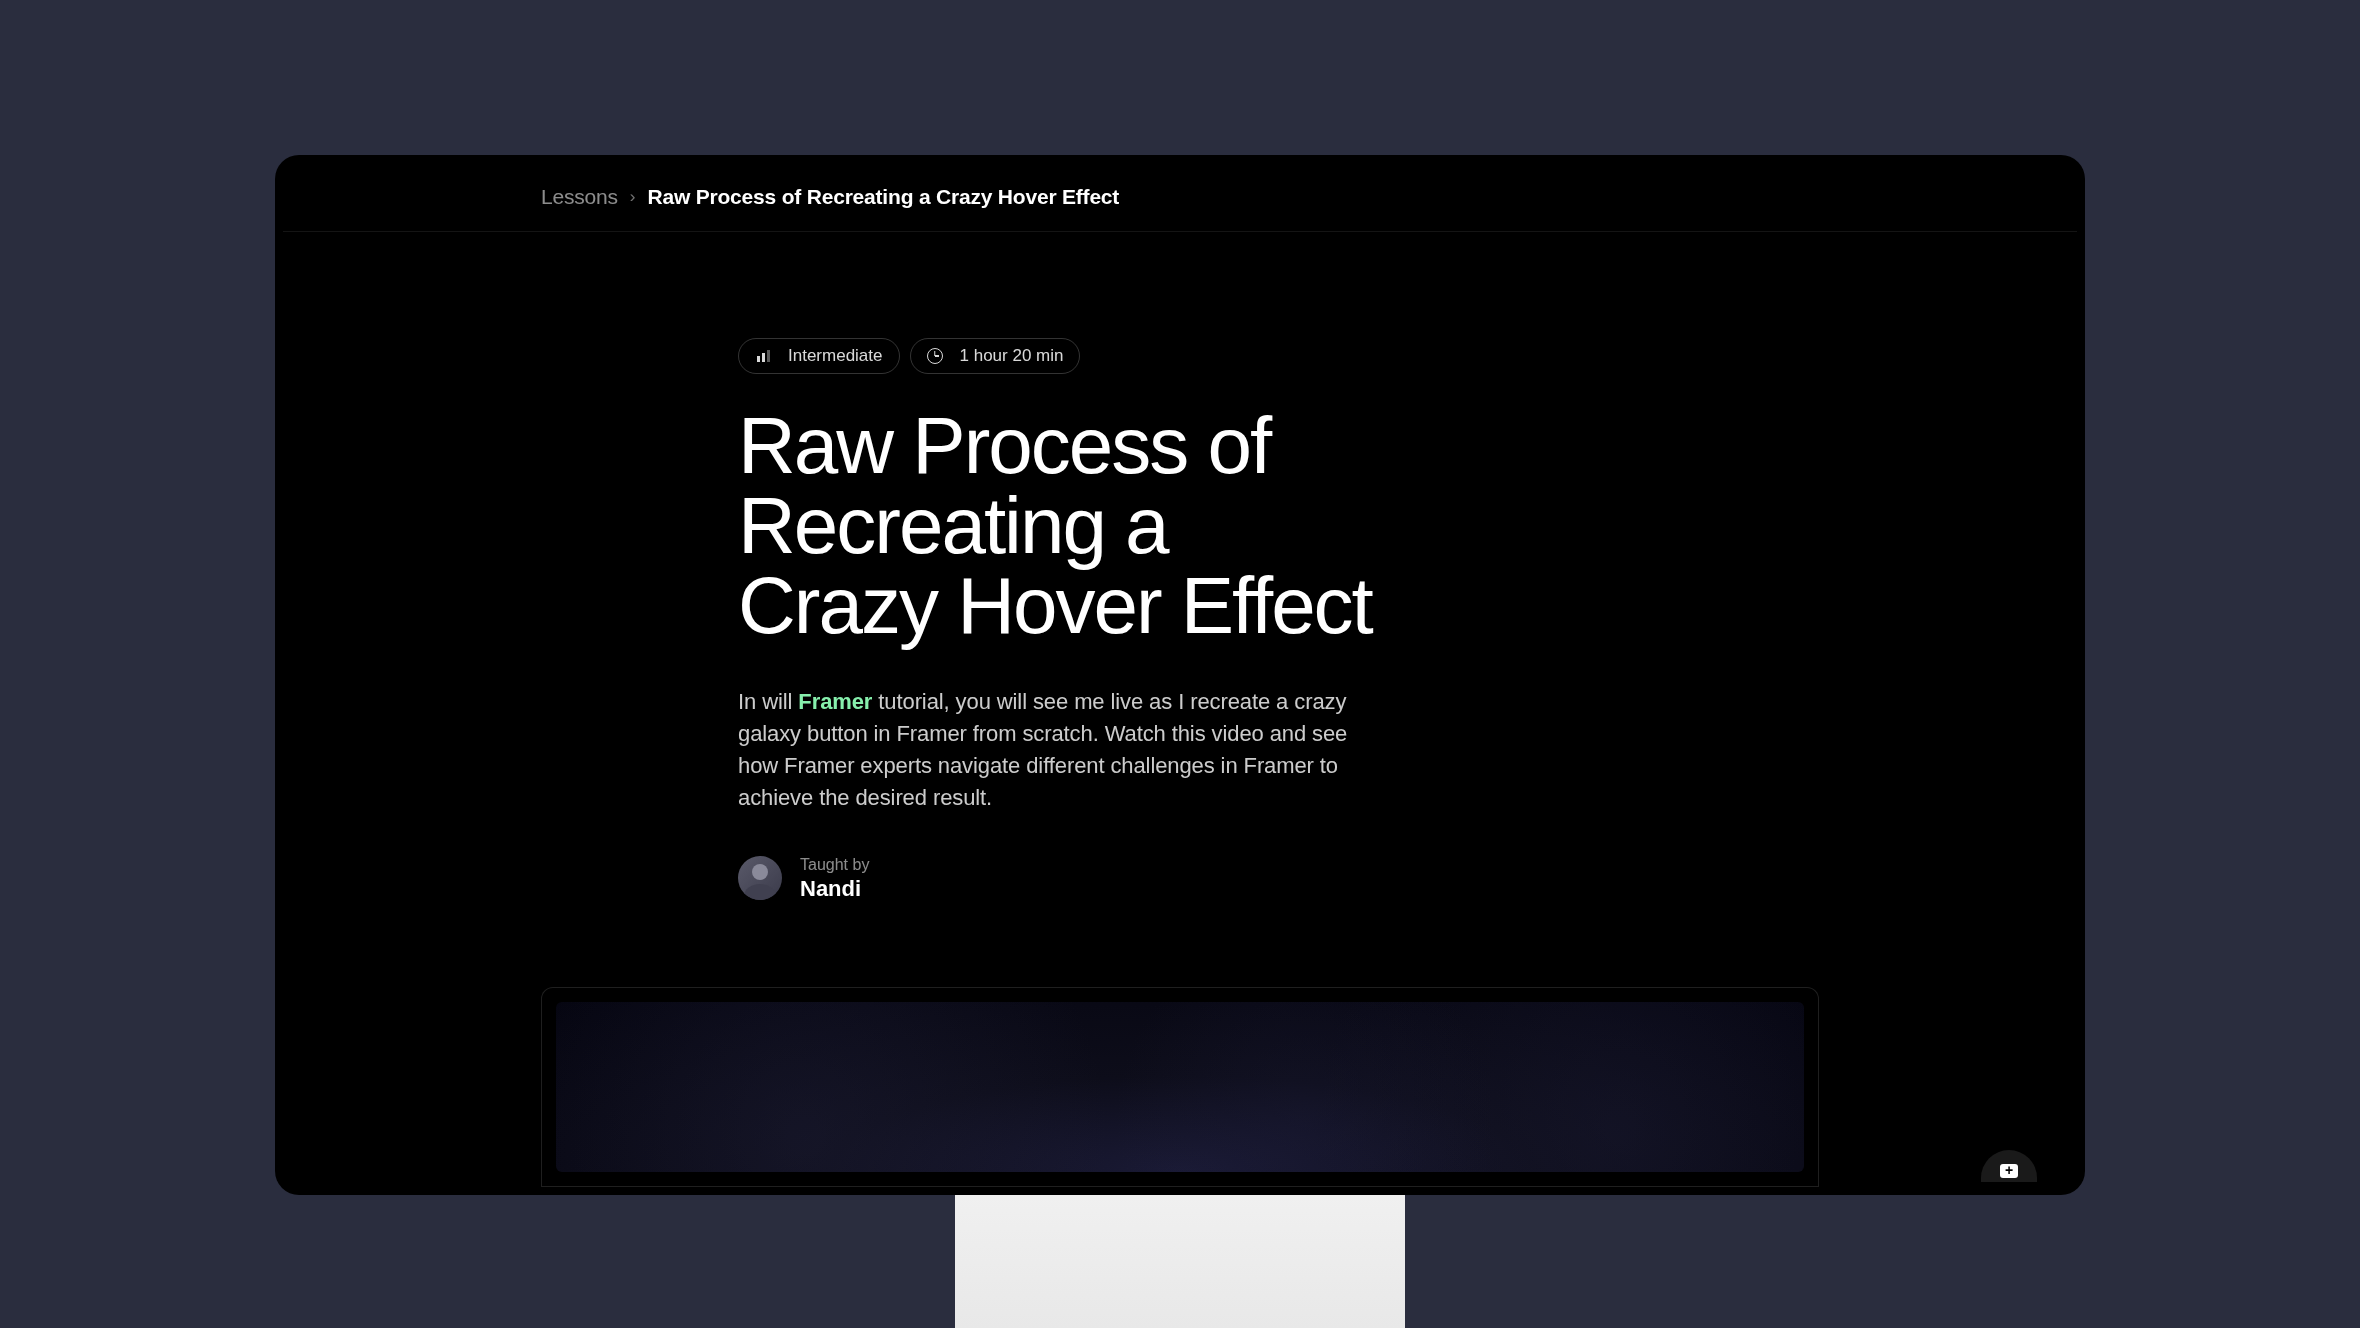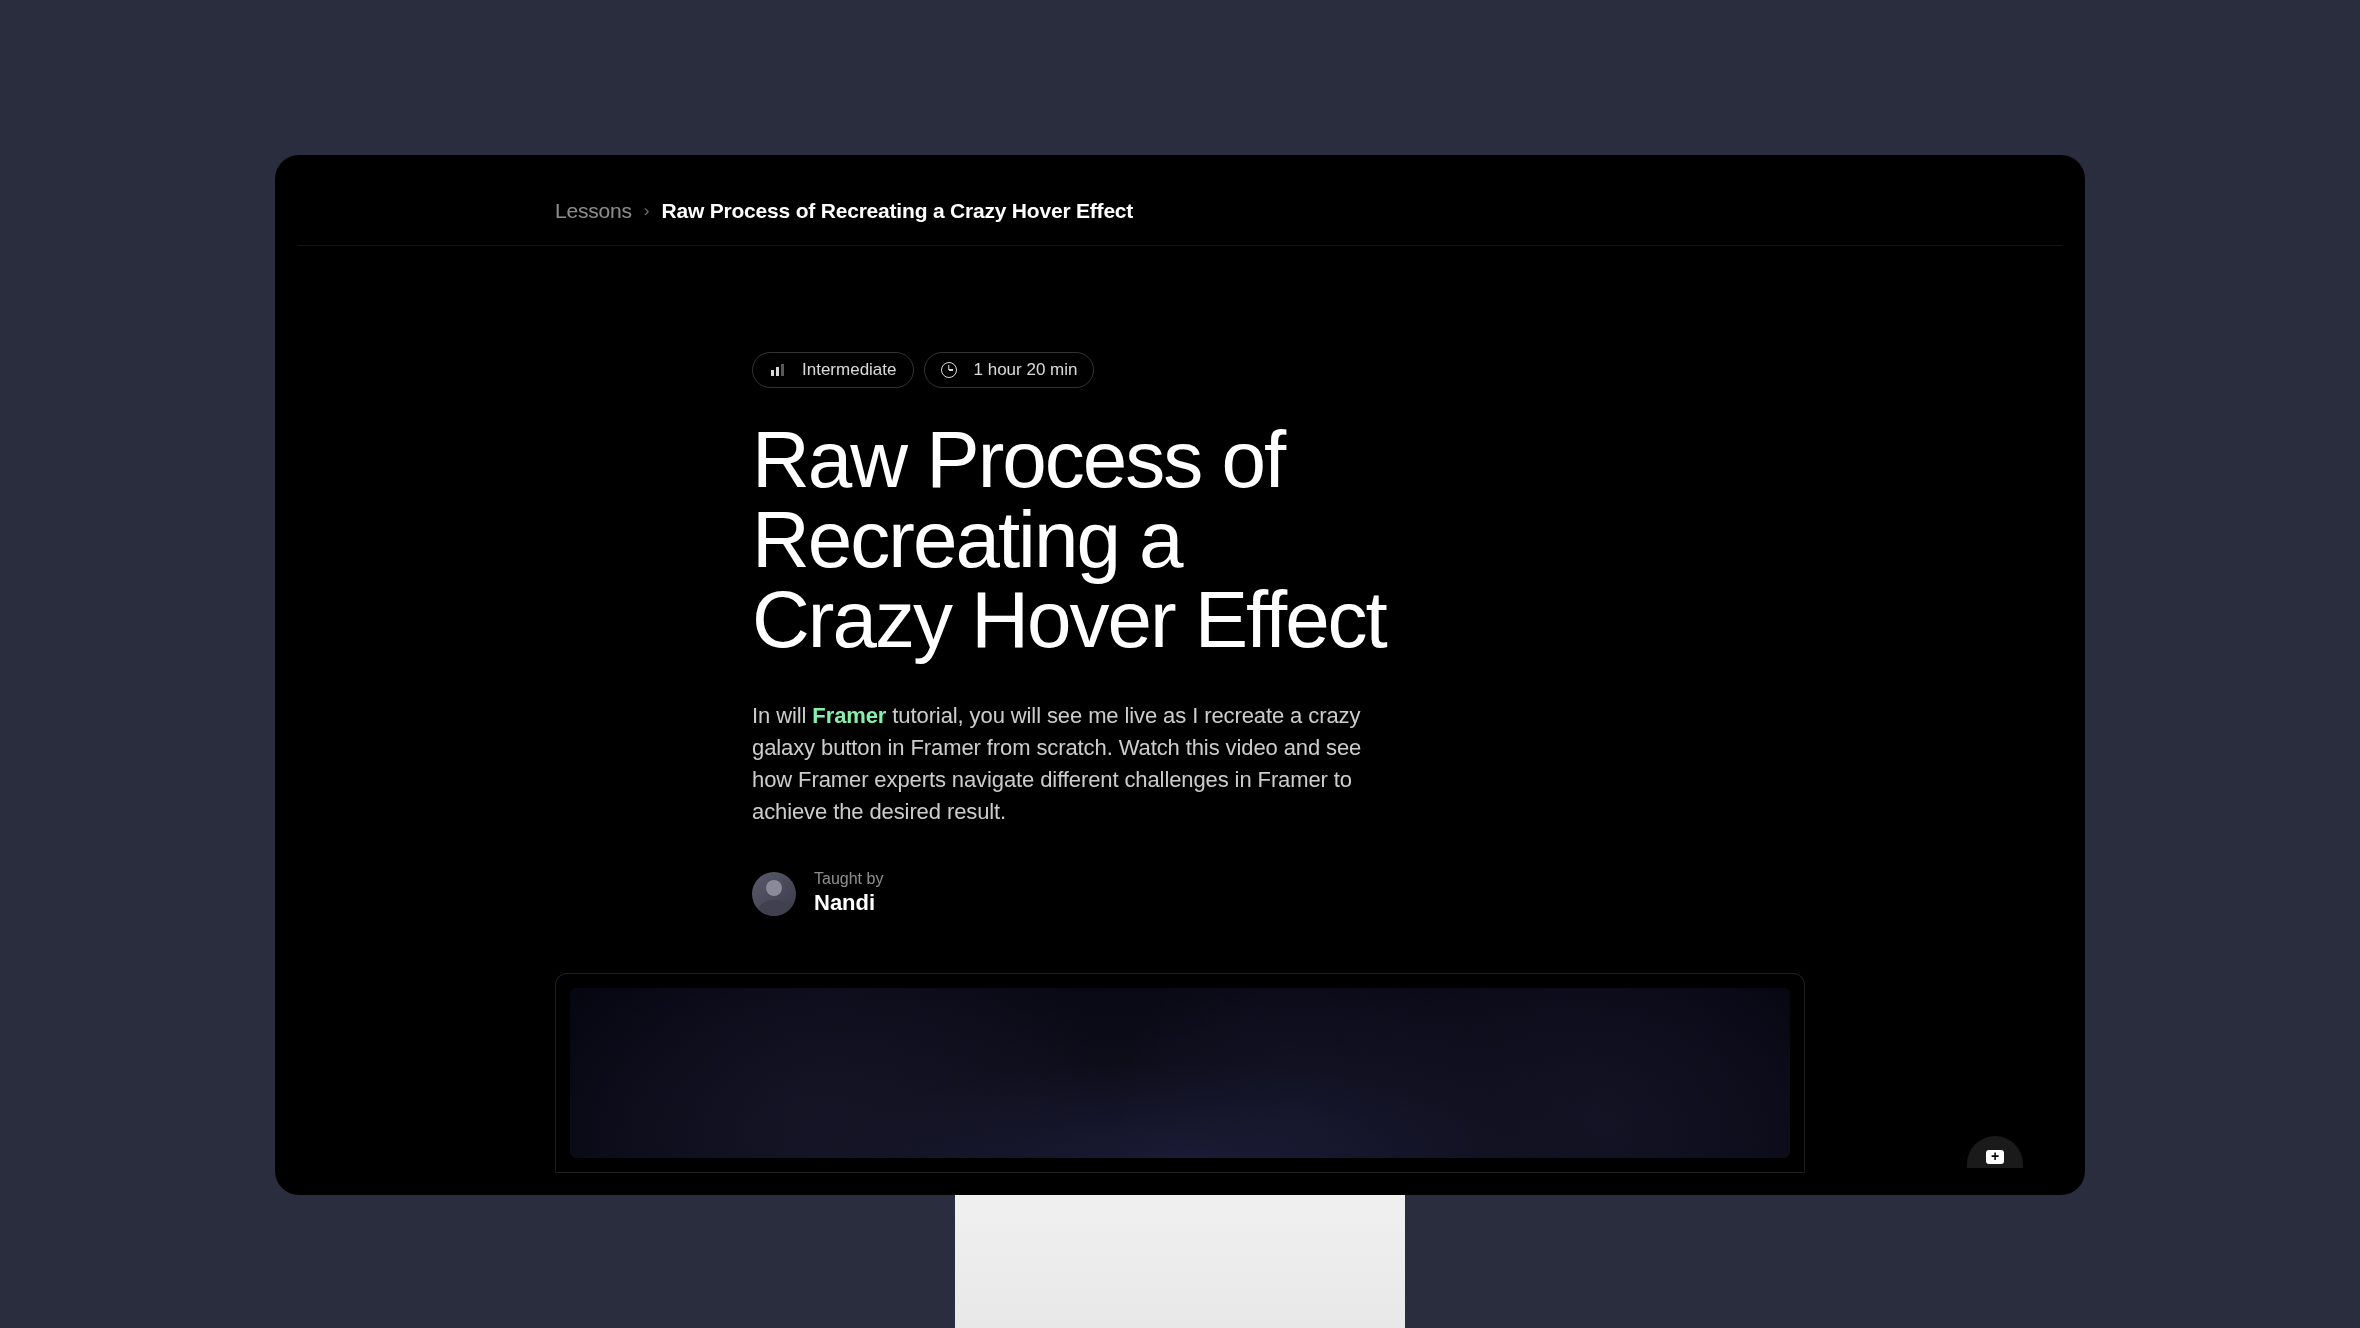--- a/index.html
+++ b/index.html
@@ -16,21 +16,21 @@
       flex-direction: column;
       align-items: center;
       padding-top: 155px;
     }
     
     .monitor-frame {
       width: 1810px;
       height: 1040px;
       background-color: #000000;
       border-radius: 24px;
-      padding: 22px;
+      padding: 8px;
       position: relative;
       overflow: hidden;
     }
     
     .screen {
       width: 100%;
       height: 100%;
       background-color: #000000;
       border-radius: 8px;
       overflow: hidden;
@@ -167,21 +167,21 @@
     }
     
     .description-link {
       color: #86efac;
       font-weight: 700;
       text-decoration: none;
     }
     
     .instructor {
       display: flex;
-      align-items: flex-end;
+      align-items: flex-start;
       gap: 18px;
     }
     
     .avatar {
       width: 44px;
       height: 44px;
       border-radius: 50%;
       background: linear-gradient(135deg, #5a5a6a 0%, #3a3a4a 100%);
       position: relative;
       overflow: hidden;

